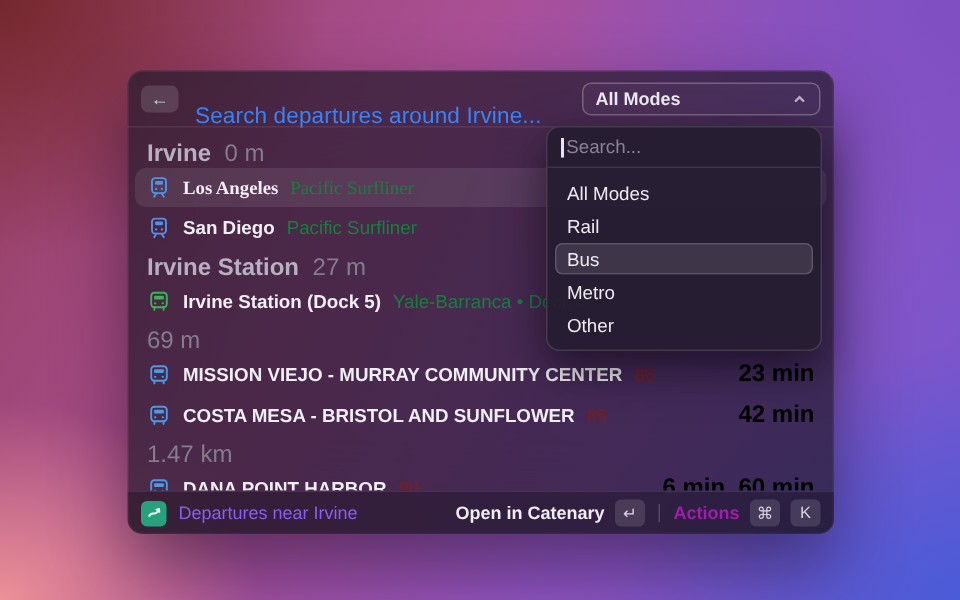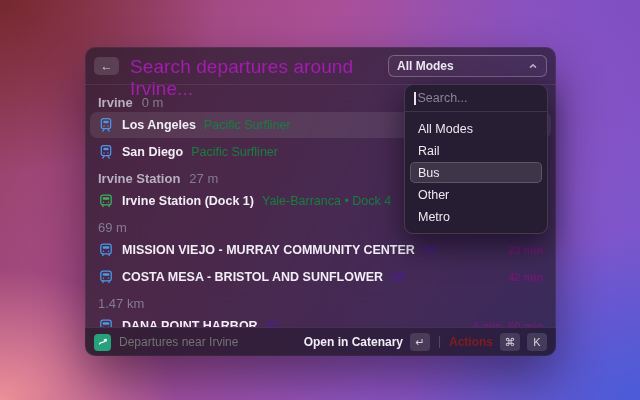--- a/index.html
+++ b/index.html
@@ -22,60 +22,60 @@
     -webkit-backdrop-filter: blur(28px) saturate(1.1);
     box-shadow:0 22px 48px rgba(10,5,18,0.45), 0 0 0 1px rgba(255,255,255,0.06) inset;
     color:#efecf3;
   }
   
   .hdr { height:38px; display:flex; align-items:center; gap:11px; padding:0 9px;
          border-bottom:1px solid rgba(255,255,255,0.08); }
   .back-btn { width:25px; height:18px; border-radius:5px; background:rgba(255,255,255,0.13);
               display:flex; align-items:center; justify-content:center; color:#d8d3de;
               font-size:12px; line-height:1; cursor:default; }
-  .hdr-search { flex:1; font-size:19px; color:#a21caf; letter-spacing:0.1px;margin-top:24px; }
+  .hdr-search { flex:1; font-size:15px; color:#3b82f6; letter-spacing:0.1px;margin-top:24px; }
   .mode-select { width:159px; height:22px; border:1px solid rgba(255,255,255,0.26);
                  border-radius:6px; background:rgba(255,255,255,0.03);
                  display:flex; align-items:center; padding:0 8px; gap:6px;
                  font-size:12px; font-weight:600; color:#ece9f1; }
   .mode-select .chev { margin-left:auto; color:#b6afc0; display:flex; }
   
   .list { position:absolute; top:39px; left:0; right:0; bottom:29px; padding:4px 5px 0; overflow:hidden; }
   .sec-hdr { height:21px; display:flex; align-items:center; gap:9px; padding:4px 8px 0;
-             font-size:13px; }
+             font-size:16px; }
   .sec-title { font-weight:700; color:#b7b0c1; }
   .sec-dist  { color:#847c8f; }
   .row { height:26px; margin:1px 0; border-radius:7px; display:flex; align-items:center;
          gap:8px; padding:0 8px; font-size:12.5px; }
-  .row.selected { background:rgba(255,255,255,0.085); }
+  .row.selected { background:rgba(255,255,255,0.085);font-family:Liberation Serif, serif; }
   .row .ticon { width:16px; height:16px; flex:0 0 16px; display:flex; }
   .row .ticon svg { width:16px; height:16px; }
   .row .title { color:#f1eef5; font-weight:600; white-space:nowrap; }
   .row .subtitle { color:#15803d; white-space:nowrap; }
-  .row .badge { color:#4c1d95; }
-  .row .time { margin-left:auto; font-size:11px; font-weight:600; color:#701a75; white-space:nowrap; }
+  .row .badge { color:#7f1d1d; }
+  .row .time { margin-left:auto; font-size:16px; font-weight:600; color:#000000; white-space:nowrap; }
   
   .footer { position:absolute; left:0; right:0; bottom:0; height:29px;
             border-top:1px solid rgba(255,255,255,0.09);
             background:rgba(18,12,24,0.35);
             border-radius:0 0 10px 10px;
             display:flex; align-items:center; gap:8px; padding:0 9px; }
   .app-icon { width:17px; height:17px; border-radius:4px; background:#27a07c;
               display:flex; align-items:center; justify-content:center; }
   .app-icon svg { width:12px; height:12px; }
-  .footer-title { font-size:12px; color:#737373;text-align:right; }
+  .footer-title { font-size:12px; color:#8b5cf6;text-align:right; }
   .footer-right { margin-left:auto; display:flex; align-items:center; gap:7px; }
   .action-label { font-size:12px; font-weight:700; color:#f0edf4; }
-  .action-label.dim { font-weight:600; color:#7f1d1d;text-align:center; }
+  .action-label.dim { font-weight:600; color:#a21caf;text-align:center; }
   .key { min-width:20px; height:18px; padding:0 4px; border-radius:4px;
          background:rgba(255,255,255,0.13); color:#d9d4e0; font-size:11px;
          display:flex; align-items:center; justify-content:center; }
   .fdiv { width:1px; height:12px; background:rgba(255,255,255,0.18); margin:0 2px; }
   
-  .dropdown { position:absolute; top:37px; right:8px; width:144px; z-index:10;
+  .dropdown { position:absolute; top:37px; right:8px; width:184px; z-index:10;
               background:rgba(39,30,50,0.97); border:1px solid rgba(255,255,255,0.13);
               border-radius:9px; box-shadow:0 12px 30px rgba(5,2,10,0.55); overflow:hidden;margin-left:32px; }
   .dd-search { height:27px; display:flex; align-items:center; padding:0 9px;
                border-bottom:1px solid rgba(255,255,255,0.10); }
   .dd-caret { width:1.5px; height:13px; background:#e8e4ee; margin-right:2px; }
   .dd-ph { font-size:12.5px; color:#8b8295; }
   .dd-opts { padding:5px; }
   .dd-opt { height:21px; margin:1px 0; border-radius:5px; display:flex; align-items:center;
             padding:0 8px; font-size:12.5px; color:#edeaf1; }
   .dd-opt.selected { background:rgba(255,255,255,0.11);
@@ -152,21 +152,21 @@
     <span class="ticon" style="color: rgb(60, 178, 92);">
 
       <svg class="svg-bus" viewBox="0 0 24 24" fill="none" stroke="currentColor" stroke-width="1.9" stroke-linecap="round" stroke-linejoin="round">
         <rect x="4.2" y="3.2" width="15.6" height="14.6" rx="3.2"></rect>
         <rect x="7.1" y="6.2" width="9.8" height="3.8" rx="1" fill="currentColor" stroke="none"></rect>
         <circle cx="8.2" cy="13.8" r="1.15" fill="currentColor" stroke="none"></circle>
         <circle cx="15.8" cy="13.8" r="1.15" fill="currentColor" stroke="none"></circle>
         <path d="M7.4 17.8 v2.6 M16.6 17.8 v2.6"></path>
       </svg>
     </span>
-    <span class="title">Irvine Station (Dock 1)</span>
+    <span class="title">Irvine Station (Dock 5)</span>
     <span class="subtitle">Yale-Barranca • Dock 4</span>
 
   </div>
 </div>
   </div>
 
   <div>
     <div class="sec-hdr">
       <span class="sec-dist">69 m</span>
     </div>
@@ -255,19 +255,19 @@
       <span class="dd-caret"></span>
       <span class="dd-ph">Search...</span>
     </div>
     <div class="dd-opts">
   <div class="dd-opt">All Modes</div>
 
   <div class="dd-opt">Rail</div>
 
   <div class="dd-opt selected">Bus</div>
 
+  <div class="dd-opt">Metro</div>
+
   <div class="dd-opt">Other</div>
-
-  <div class="dd-opt">Metro</div>
 </div>
   </div>
 
 </div>
 
 </body></html>

